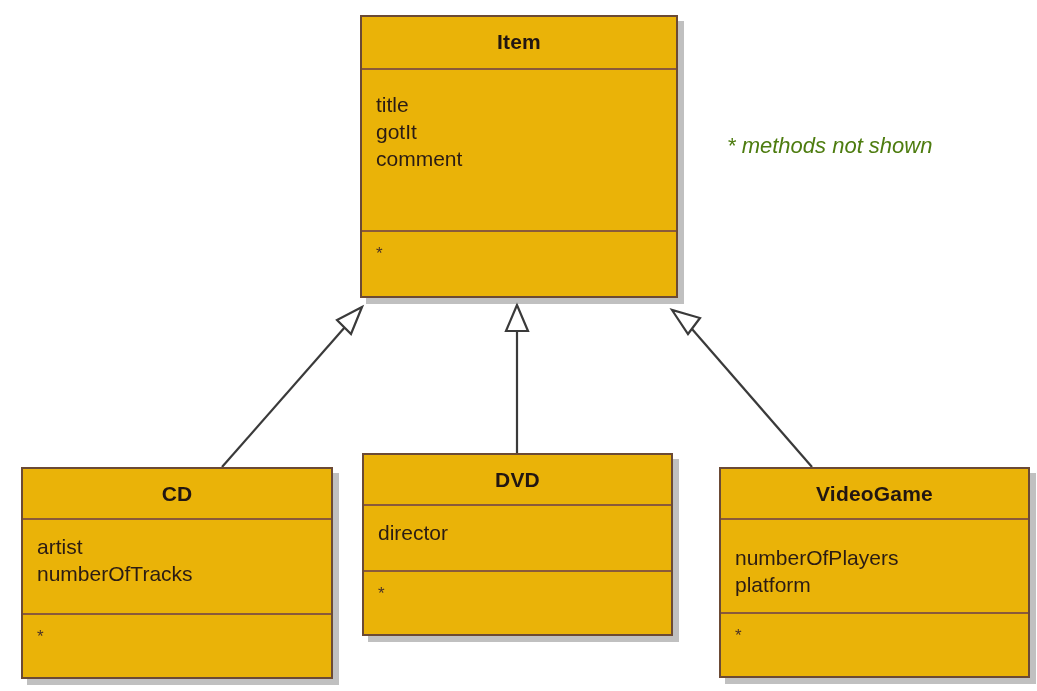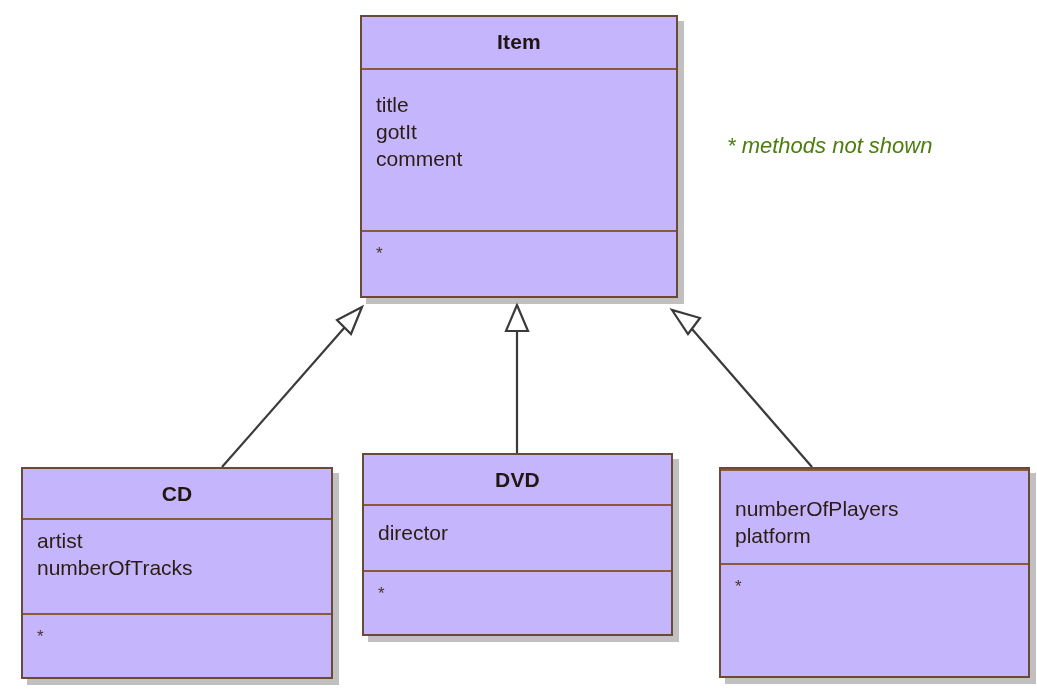--- a/index.html
+++ b/index.html
@@ -24,21 +24,21 @@
     left: 0;
     top: 0;
     width: 1037px;
     height: 691px;
     z-index: 1;
   }
   
   .uml-class {
     position: absolute;
     z-index: 2;
-    background: #c4b5fd;
+    background: #eab308;
     border: 2px solid #6b4a35;
     box-sizing: border-box;
     box-shadow: 6px 6px 0 0 rgba(140,140,140,0.55);
     display: flex;
     flex-direction: column;
   }
   .uml-name {
     text-align: center;
     font-weight: bold;
     color: #221612;
@@ -71,21 +71,21 @@
     left: 360px; top: 15px; width: 318px; height: 283px;
   }
   #class-item .uml-name { height: 51px; font-size: 21px; }
   #class-item .uml-attrs { height: 164px; font-size: 21px; padding-top: 21px; }
   #class-item .uml-ops { height: 66px; }
 
   #class-cd {
     left: 21px; top: 467px; width: 312px; height: 212px;
   }
   #class-cd .uml-name { height: 49px; font-size: 21px; }
-  #class-cd .uml-attrs { height: 95px; font-size: 21px; padding-top: 7px; }
+  #class-cd .uml-attrs { height: 95px; font-size: 21px; padding-top: 13px; }
   #class-cd .uml-ops { height: 64px; }
 
   #class-dvd {
     left: 362px; top: 453px; width: 311px; height: 183px;
   }
   #class-dvd .uml-name { height: 49px; font-size: 21px; }
   #class-dvd .uml-attrs { height: 66px; font-size: 21px; padding-top: 13px; }
   #class-dvd .uml-ops { height: 64px; }
 
   #class-videogame {
@@ -157,20 +157,21 @@
     <div class="uml-name">DVD</div>
     <div class="uml-compartment uml-attrs">
       <div class="uml-attr">director</div>
     </div>
     <div class="uml-compartment uml-ops">
       <div class="uml-method">*</div>
     </div>
   </div>
 
   <div class="uml-class" id="class-videogame">
+    <div class="uml-name">VideoGame</div>
     <div class="uml-compartment uml-attrs">
       <div class="uml-attr">numberOfPlayers</div>
       <div class="uml-attr">platform</div>
     </div>
     <div class="uml-compartment uml-ops">
       <div class="uml-method">*</div>
     </div>
   </div>
 
   <div id="diagram-note">* methods not shown</div>

